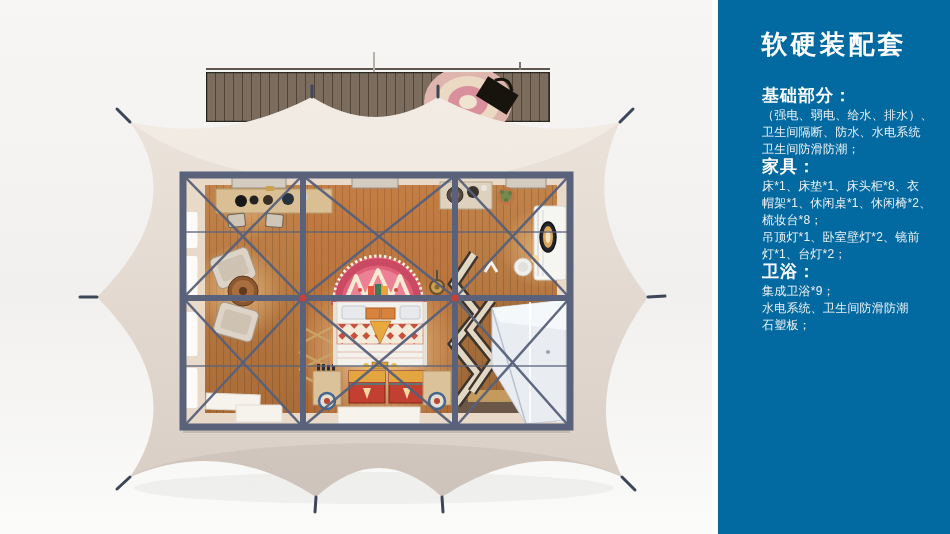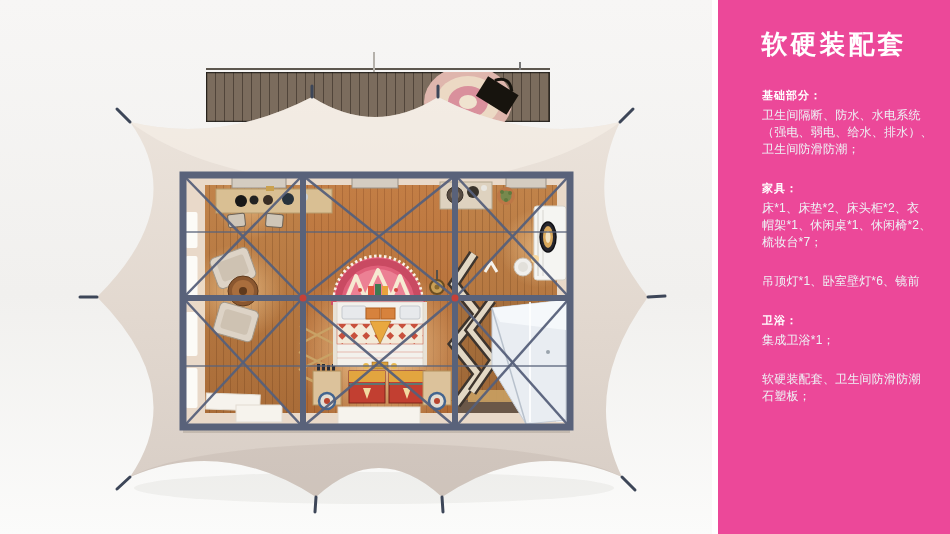--- a/index.html
+++ b/index.html
@@ -2,27 +2,27 @@
 <html><head>
 <meta charset="utf-8">
 <style>
   html,body{margin:0;padding:0;background:#fff;}
   .stage{position:relative;width:950px;height:534px;overflow:hidden;
          font-family:"Liberation Sans","DejaVu Sans",sans-serif;background:#fff;}
   .render-area{position:absolute;left:0;top:0;width:712px;height:534px;
          background:linear-gradient(180deg,#f7f6f5 0%,#f1f0ee 55%,#fbfbfa 100%);}
   .render-area svg{display:block;}
   .divider{position:absolute;left:712px;top:0;width:6px;height:534px;background:#ffffff;}
-  .sidebar{position:absolute;left:718px;top:0;width:232px;height:534px;background:#ec4899;
+  .sidebar{position:absolute;left:718px;top:0;width:232px;height:534px;background:#0369a1;
          color:#eef3f6;box-sizing:border-box;padding:28px 26px 0 44px;overflow:hidden;}
   .sidebar h1{margin:0 -26px 27px -44px;font-size:26px;line-height:32px;letter-spacing:3px;
          color:#ffffff;font-weight:bold;text-align:center;white-space:nowrap;}
-  .sec{margin-top:22px;}
+  .sec{}
   .sec:first-of-type{margin-top:0;}
-  .sec h2{margin:0 0 3px 0;font-size:11px;line-height:17px;color:#ffffff;font-weight:bold;letter-spacing:1px;}
+  .sec h2{margin:0 0 3px 0;font-size:17px;line-height:17px;color:#ffffff;font-weight:bold;letter-spacing:1px;}
   .sec .ln{font-size:12px;line-height:17px;letter-spacing:0.2px;white-space:nowrap;color:#eef3f6;}
 </style>
 </head>
 <body>
 
 <div class="stage">
 
   <div class="render-area">
     <svg width="712" height="534" viewBox="0 0 712 534" xmlns="http://www.w3.org/2000/svg">
       <defs>
@@ -311,39 +311,40 @@
     </svg>
   </div>
 
   <div class="divider"></div>
 
   <aside class="sidebar">
     <h1>软硬装配套</h1>
 
     <div class="sec">
       <h2>基础部分：</h2>
+      <div class="ln">（强电、弱电、给水、排水）、</div>
       <div class="ln">卫生间隔断、防水、水电系统</div>
-      <div class="ln">（强电、弱电、给水、排水）、</div>
       <div class="ln">卫生间防滑防潮；</div>
     </div>
 
     <div class="sec">
       <h2>家具：</h2>
-      <div class="ln">床*1、床垫*2、床头柜*2、衣</div>
+      <div class="ln">床*1、床垫*1、床头柜*8、衣</div>
       <div class="ln">帽架*1、休闲桌*1、休闲椅*2、</div>
-      <div class="ln">梳妆台*7；</div>
-    </div>
-
-    <div class="sec">
-      <div class="ln">吊顶灯*1、卧室壁灯*6、镜前</div>
+      <div class="ln">梳妆台*8；</div>
+    </div>
+
+    <div class="sec">
+      <div class="ln">吊顶灯*1、卧室壁灯*2、镜前</div>
+      <div class="ln">灯*1、台灯*2；</div>
     </div>
 
     <div class="sec">
       <h2>卫浴：</h2>
-      <div class="ln">集成卫浴*1；</div>
-    </div>
-
-    <div class="sec">
-      <div class="ln">软硬装配套、卫生间防滑防潮</div>
+      <div class="ln">集成卫浴*9；</div>
+    </div>
+
+    <div class="sec">
+      <div class="ln">水电系统、卫生间防滑防潮</div>
       <div class="ln">石塑板；</div>
     </div>
   </aside>
 </div>
 
 </body></html>

